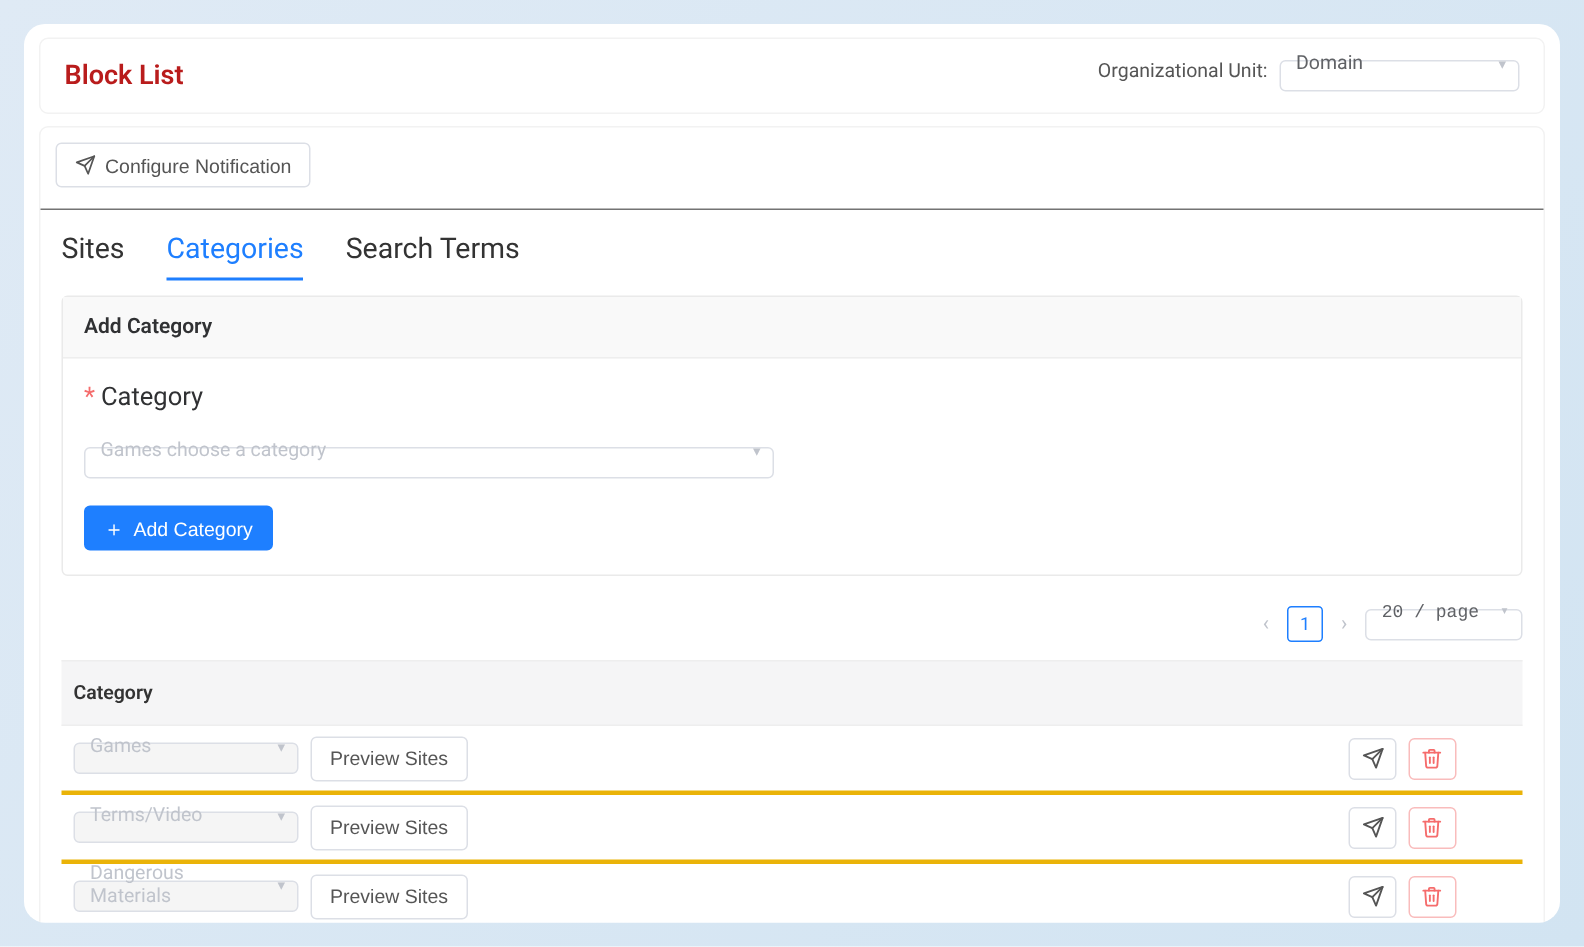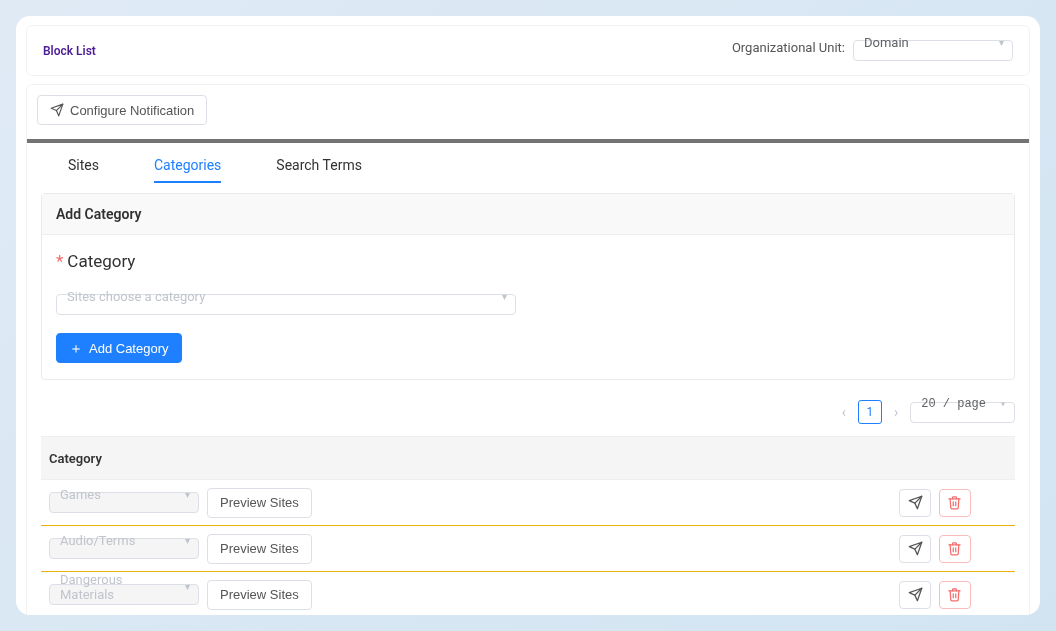--- a/index.html
+++ b/index.html
@@ -30,23 +30,23 @@
   .header-card {
     background: #fff;
     border: 1px solid #f2f2f2;
     border-radius: 6px;
     display: flex;
     align-items: center;
     justify-content: space-between;
     padding: 14px 16px;
   }
   .page-title {
-    font-size: 12px;
+    font-size: 18px;
     font-weight: 600;
-    color: #4c1d95;
+    color: #b91c1c;
   }
   .org-unit-wrap {
     display: flex;
     align-items: flex-start;
     gap: 8px;
   }
   .org-unit-label {
     font-size: 13px;
     color: #555;
   }
@@ -78,21 +78,21 @@
   
   .main-card {
     margin-top: 8px;
     background: #fff;
     border: 1px solid #f2f2f2;
     border-radius: 6px;
     padding: 0 0 0 0;
   }
   .configure-btn-row {
     padding: 10px 10px 14px 10px;
-    border-bottom: 4px solid #737373;
+    border-bottom: 1px solid #737373;
   }
   .btn {
     display: inline-flex;
     align-items: center;
     gap: 6px;
     height: 30px;
     padding: 0 12px;
     border: 1px solid #dcdfe6;
     border-radius: 4px;
     background: #fff;
@@ -108,25 +108,24 @@
   }
 
   
   .tabs {
     display: flex;
     gap: 28px;
     padding: 14px 14px 0 14px;
   }
   .tab {
     padding-bottom: 8px;
-    font-size: 14px;
+    font-size: 19px;
     color: #333;
     cursor: pointer;
     border-bottom: 2px solid transparent;
-    margin-left: 27px;
   }
   .tab.active {
     color: #1e7fff;
     border-bottom-color: #1e7fff;
   }
 
   
   .panel {
     margin: 10px 14px 0 14px;
     border: 1px solid #eaeaea;
@@ -202,21 +201,21 @@
     height: 44px;
   }
   .th, .td {
     padding: 8px 8px;
     font-size: 13px;
   }
   .col-category { flex: 1; }
   .col-actions { width: 160px; text-align: center; }
   .th .label { font-weight: 600; color: #333; }
   .trow {
-    border-bottom: 1px solid #eab308;
+    border-bottom: 3px solid #eab308;
     height: 46px;
   }
   .cat-select {
     min-width: 150px;
     width: 150px;
     margin-right: 8px;
   }
   .action-btn {
     display: inline-flex;
     align-items: center;
@@ -273,21 +272,21 @@
         <div class="tab">Search Terms</div>
       </div>
 
       <div class="panel">
         <div class="panel-head">Add Category</div>
         <div class="panel-body">
           <div class="form-label">
             <span class="required">*</span><span>Category</span>
           </div>
           <div class="select category-select">
-            <span>Sites choose a category</span>
+            <span>Games choose a category</span>
             <span class="caret">▾</span>
           </div>
           <div style="margin-top:18px;">
             <button class="btn btn-primary">
               <span style="font-size:14px;line-height:1">＋</span>
               <span>Add Category</span>
             </button>
           </div>
         </div>
       </div>
@@ -338,21 +337,21 @@
                       <path d="M9 6V4a1 1 0 0 1 1-1h4a1 1 0 0 1 1 1v2"></path>
                     </svg>
                   </span>
                 </button>
     </div>
             </div>
             <div class="trow">
     <div class="td col-category">
       <div style="display:flex;align-items:center;">
         <div class="select cat-select disabled">
-          <span>Audio/Terms</span>
+          <span>Terms/Video</span>
           <span class="caret">▾</span>
         </div>
         <button class="btn">
           <span>Preview Sites</span>
         </button>
       </div>
     </div>
     <div class="td col-actions" style="text-align:center;">
       <button class="action-btn">
                   <span>

